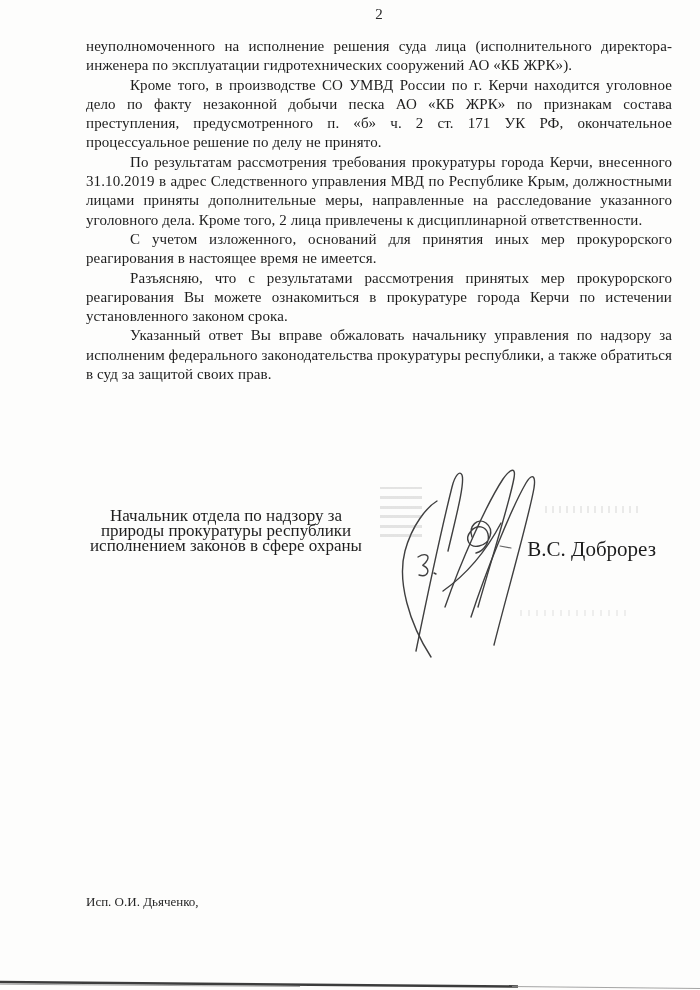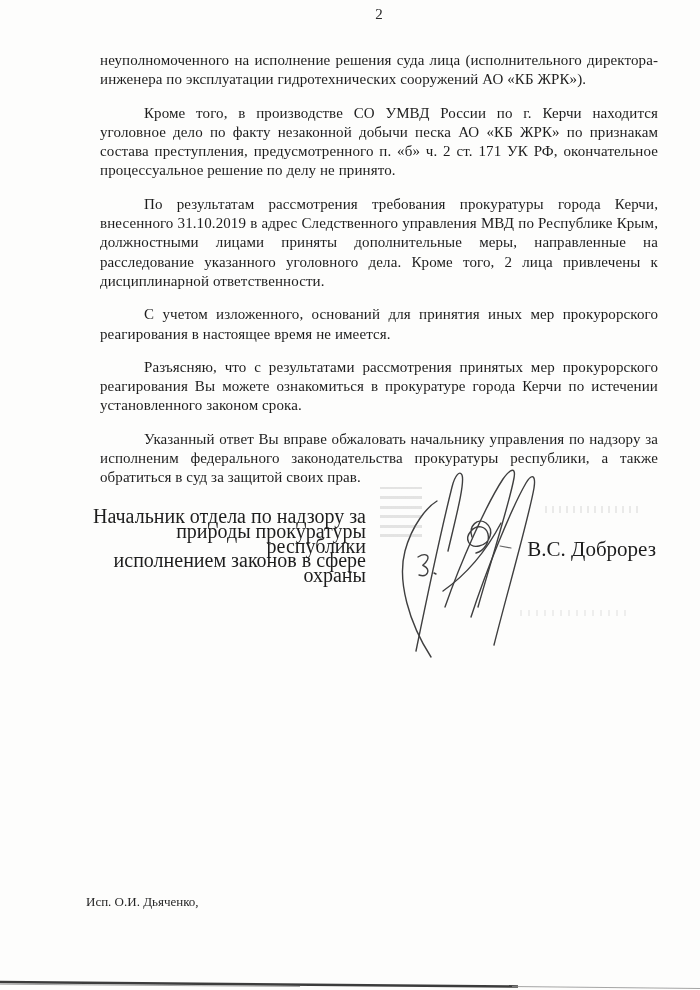--- a/index.html
+++ b/index.html
@@ -29,30 +29,30 @@
   .body-text {
     position: absolute;
     left: 86px;
     top: 37px;
     width: 586px;
     font-size: 15px;
     line-height: 19.3px;
     text-align: justify;
     letter-spacing: 0.1px;
   }
-  .para { margin: 14px; }
+  .para { margin: 0; }
   .para.indent { text-indent: 44px; }
   .position-block {
     position: absolute;
     left: 86px;
     top: 509px;
     width: 280px;
-    font-size: 20px;
+    font-size: 17px;
     line-height: 14.8px;
-    text-align: right;
+    text-align: center;
   }
   .signatory-name {
     position: absolute;
     right: 44px;
     top: 537px;
     font-size: 21px;
   }
   .signature-svg {
     position: absolute;
     left: 385px;

